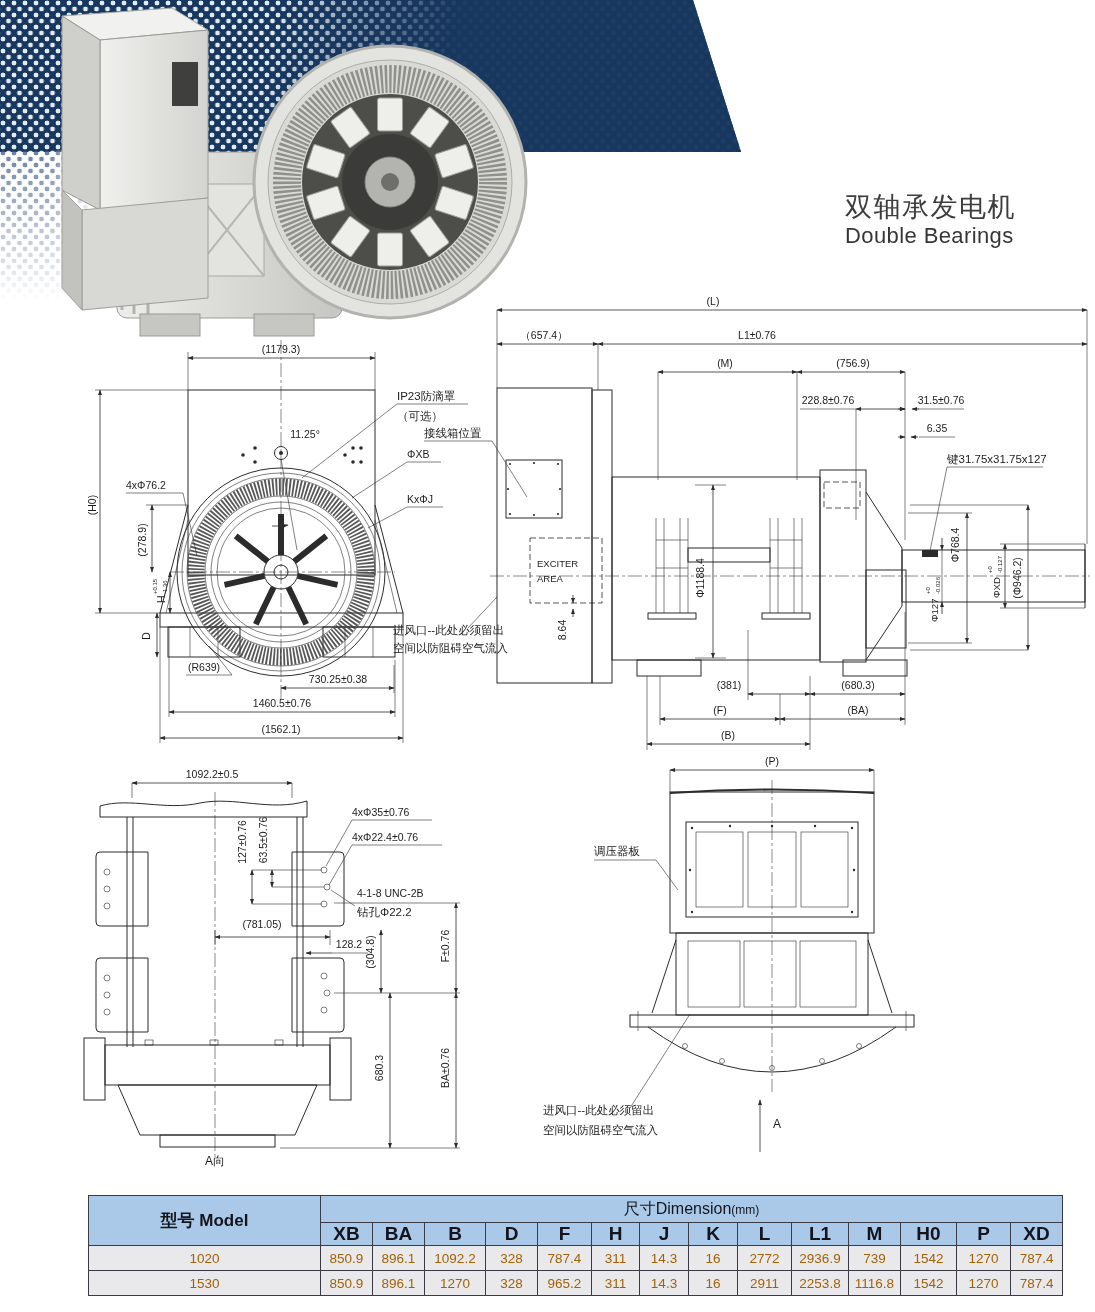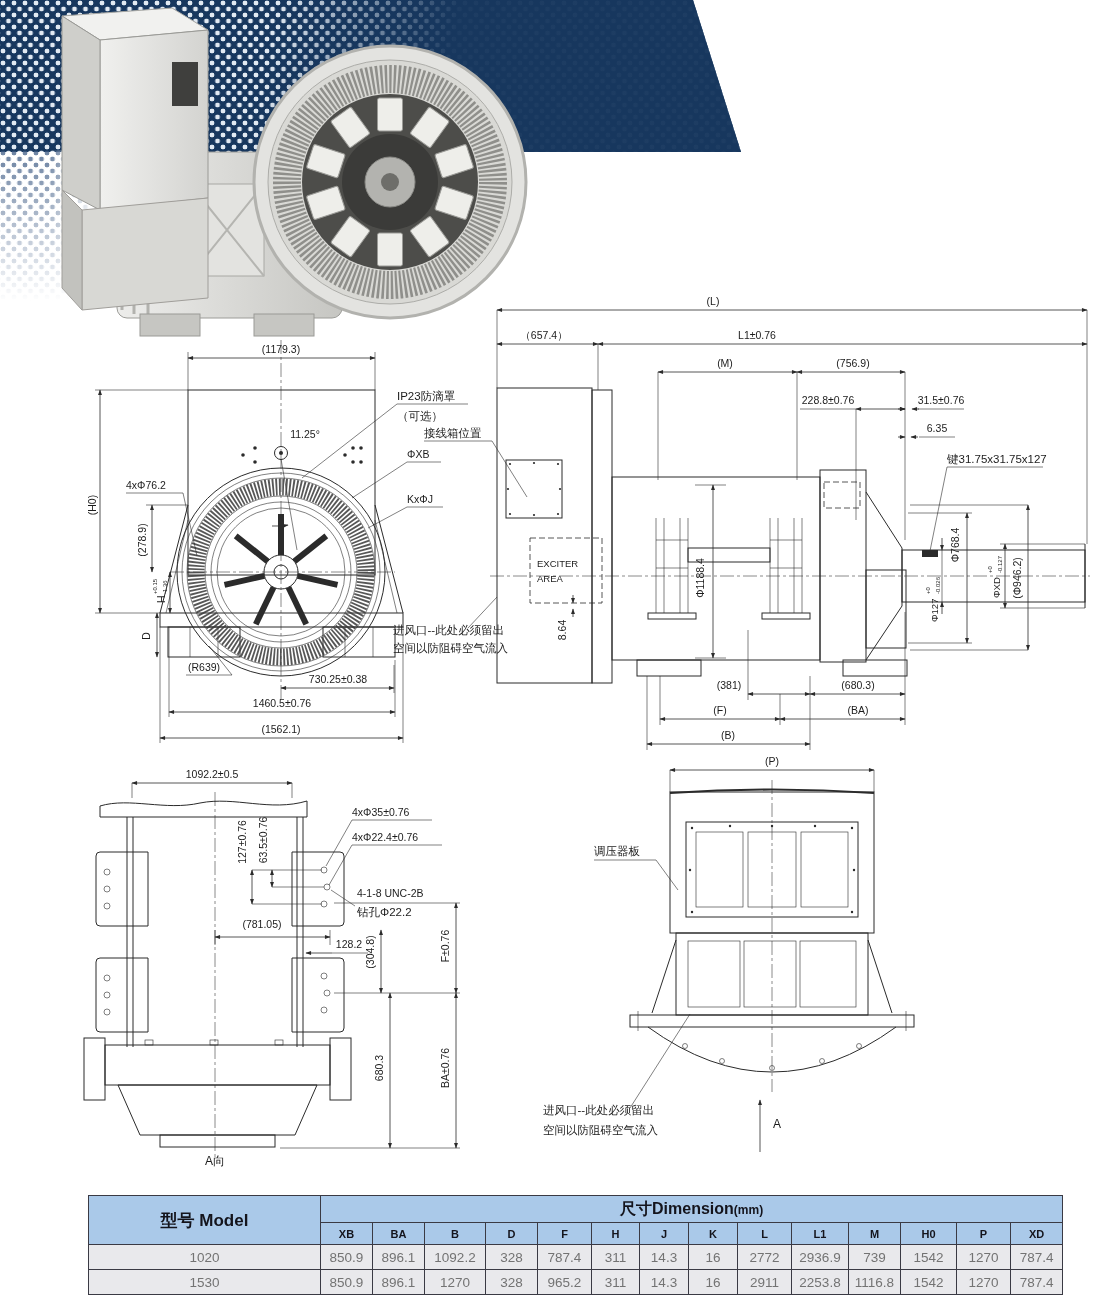--- a/index.html
+++ b/index.html
@@ -43,25 +43,25 @@
   #drawings .t6{font-size:6px}
   #drawings .t12{font-size:12px}
   #drawings .zh{font-size:11.5px}
   #drawings .mid{text-anchor:middle}
 
   
   .dim-table-wrap{position:absolute;left:88px;top:1195px;width:974px;border-radius:25px;}
   table.dim{border-collapse:collapse;table-layout:fixed;width:974px;font-family:"Liberation Sans",sans-serif;}
   table.dim th,table.dim td{border:1.5px solid #3a3a44;text-align:center;padding:0;overflow:hidden;white-space:nowrap;}
   table.dim th{background:#aac9e9;color:#14141c;}
-  table.dim td{background:#e9e9ec;color:#737373;font-size:13.5px;height:24px;}
+  table.dim td{background:#e9e9ec;color:#a16207;font-size:13.5px;height:24px;}
   .th-model{font-size:17px;font-weight:bold;}
-  .th-dim{font-size:16px;font-weight:bold;height:26px;}
+  .th-dim{font-size:16px;font-weight:normal;height:26px;}
   .th-dim .unit{font-size:12px;}
-  .th-col{font-size:11px;font-weight:bold;height:21px;}
+  .th-col{font-size:19px;font-weight:bold;height:21px;}
 </style>
 </head>
 <body>
 
 <div id="page">
 
   <div class="banner">
     <div class="dots"></div>
     <div class="fade"></div>
   </div>
@@ -112,20 +112,24 @@
         <rect x="-12.5" y="-84" width="25" height="33" rx="2" transform="rotate(252)"></rect>
         <rect x="-12.5" y="-84" width="25" height="33" rx="2" transform="rotate(288)"></rect>
         <rect x="-12.5" y="-84" width="25" height="33" rx="2" transform="rotate(324)"></rect>
       </g>
       <circle r="48" fill="#3b3b39"></circle>
       <circle r="25" fill="#b3b3af" stroke="#8a8a86"></circle>
       <circle r="9" fill="#6e6e6a"></circle>
     </g>
   </svg>
 
+  <div class="title-block">
+    <div class="title-zh">双轴承发电机</div>
+    <div class="title-en">Double Bearings</div>
+  </div>
 
   <svg id="drawings" width="1095" height="890" viewBox="0 290 1095 890">
     <defs>
       <marker id="ah" viewBox="0 0 10 10" refX="9" refY="5" markerWidth="9" markerHeight="7" orient="auto-start-reverse">
         <path d="M0,1.5 L10,5 L0,8.5 z" fill="#2b2b2b"></path>
       </marker>
       <pattern id="ms" width="4.2" height="4.2" patternUnits="userSpaceOnUse">
         <path d="M0 0H4.2M0 0V4.2" stroke="#4a4a4a" stroke-width=".6" fill="none"></path>
       </pattern>
       <pattern id="lv" width="6" height="6.5" patternUnits="userSpaceOnUse">

